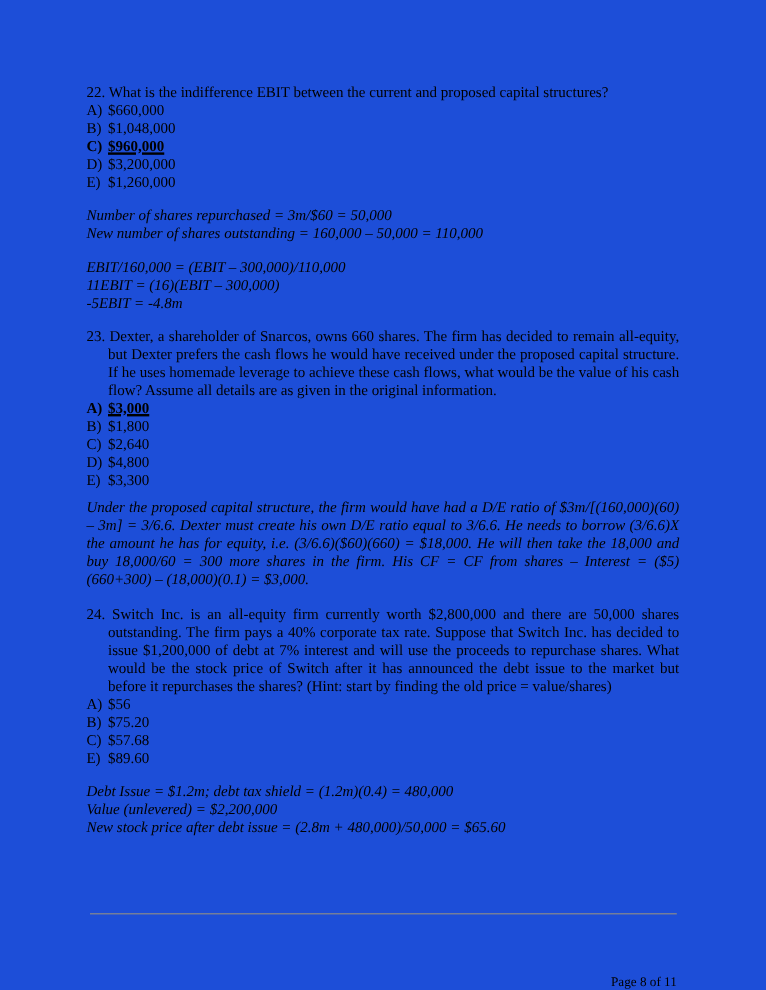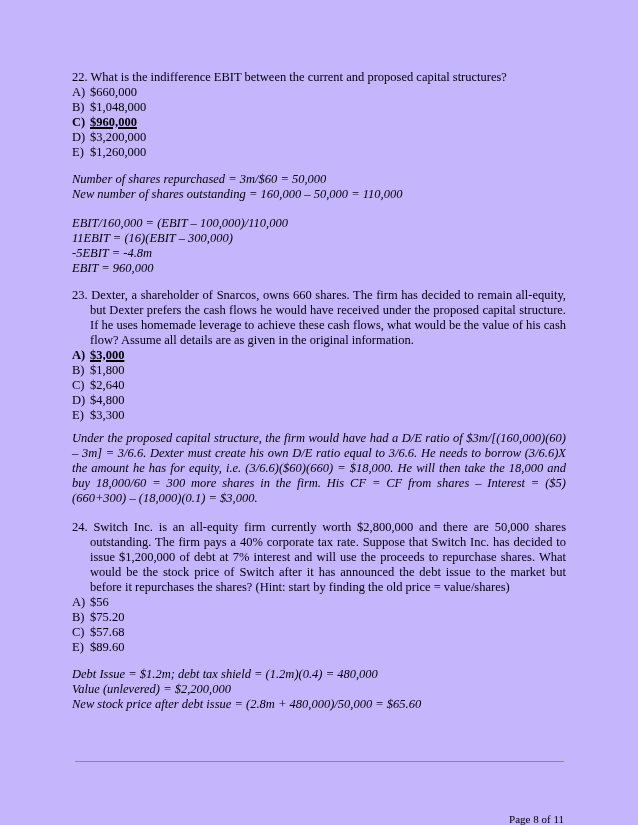--- a/index.html
+++ b/index.html
@@ -1,21 +1,21 @@
 <!DOCTYPE html>
 <html><head>
 <meta charset="utf-8">
 <style>
   html, body { margin: 0; padding: 0; background: #e8e8e8; }
   .page {
     position: relative;
     width: 638px;
     height: 825px;
     margin: 0 auto;
-    background: #c4b5fd;
+    background: #1d4ed8;
     font-family: "Liberation Serif", "DejaVu Serif", serif;
     color: #000000;
     overflow: hidden;
   }
   .content {
     position: absolute;
     left: 72px;
     top: 70px;
     width: 494px;
   }
@@ -95,24 +95,23 @@
         </div>
         <div class="option">
           <span class="opt-letter">E)</span><span class="opt-value">$1,260,000</span>
         </div>
       </div>
       <div class="sol mt-12">
         <div>Number of shares repurchased = 3m/$60 = 50,000</div>
         <div>New number of shares outstanding = 160,000 – 50,000 = 110,000</div>
       </div>
       <div class="sol mt-14">
-        <div>EBIT/160,000 = (EBIT – 100,000)/110,000</div>
+        <div>EBIT/160,000 = (EBIT – 300,000)/110,000</div>
         <div>11EBIT = (16)(EBIT – 300,000)</div>
         <div>-5EBIT = -4.8m</div>
-        <div>EBIT = 960,000</div>
       </div>
     </div>
 
     <div class="mt-12">
       <div class="qtext">
         <span>23.</span>
         <span>Dexter, a shareholder of Snarcos, owns 660 shares. The firm has decided to remain all-equity, but Dexter prefers the cash flows he would have received under the proposed capital structure. If he uses homemade leverage to achieve these cash flows, what would be the value of his cash flow? Assume all details are as given in the original information.</span>
       </div>
       <div class="options">
         <div class="option correct">

